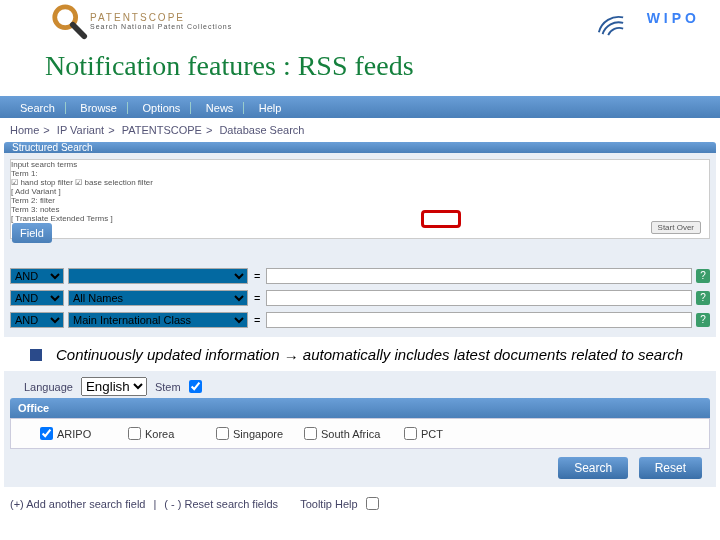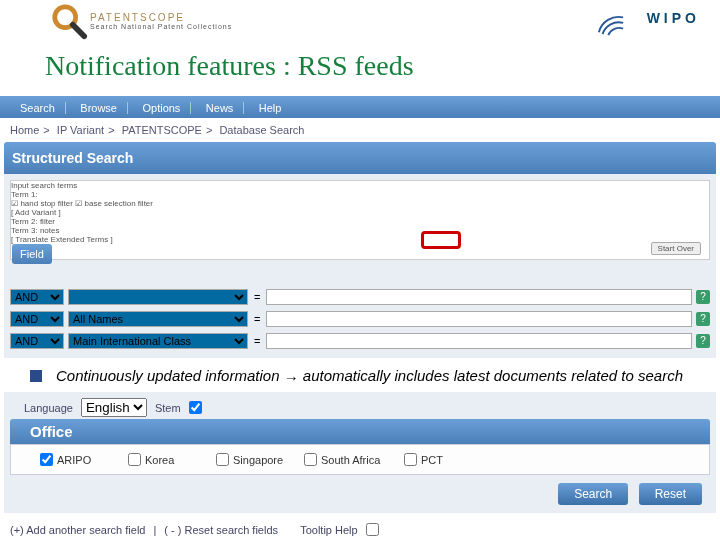--- a/index.html
+++ b/index.html
@@ -1,45 +1,45 @@
 <!DOCTYPE html>
 <html><head>
 <meta charset="utf-8">
 <style>
   * { box-sizing: border-box; margin: 0; padding: 0; }
   body { font-family: Arial, Helvetica, sans-serif; width: 720px; height: 540px; background: #fff; position: relative; overflow: hidden; }
   .header-top { position: relative; height: 52px; padding: 4px 10px 0 10px; }
   .logo-patentscope { position: absolute; left: 30px; top: 0; font-size: 10px; letter-spacing: 2px; color: #a85; }
   .logo-patentscope .sub { font-size: 7px; letter-spacing: 1px; color: #555; display: block; }
   .magnifier { position: absolute; left: 50px; top: 2px; width: 38px; height: 38px; }
-  .logo-wipo { position: absolute; right: 20px; top: 10px; font-size: 14px; letter-spacing: 4px; color: #0c4a6e; font-weight: bold; }
+  .logo-wipo { position: absolute; right: 20px; top: 10px; font-size: 14px; letter-spacing: 4px; color: #3b82f6; font-weight: bold; }
   .wipo-arc { position: absolute; right: 95px; top: 8px; width: 28px; height: 28px; }
   .slide-title { position: absolute; left: 45px; top: 50px; font-size: 28px; color: #15803d; font-family: "Times New Roman", serif; }
   .topnav { background: linear-gradient(#6a9fd8,#4a7fb8); height: 22px; line-height: 22px; padding-left: 10px; margin-top: 44px; }
   .topnav span { color: #fff; font-size: 11px; padding: 0 10px; border-right: 1px solid #9cc; cursor: pointer; }
   .topnav span:last-child { border-right: none; }
   .breadcrumb { font-size: 11px; color: #557; padding: 6px 10px; background: #fff; }
   .breadcrumb .sep { padding: 0 4px; }
-  .panel-bar { background: linear-gradient(#6a9fd8,#4a7fb8); color: #fff; font-size: 14px; font-weight: bold; padding: 8px 8px; border-radius: 3px 3px 0 0; margin: 0 4px; }
+  .panel-bar { background: linear-gradient(#6a9fd8,#4a7fb8); color: #fff; font-size: 10px; font-weight: normal; padding: 0 8px; border-radius: 3px 3px 0 0; margin: 0 4px; }
   .panel-body { background: #e9eef5; margin: 0 4px; padding: 6px; position: relative; }
   .inner-white { background: #fff; border: 1px solid #ccc; height: 80px; position: relative; font-size: 8px; color: #555; overflow: hidden; margin-bottom: 4px; }
   .inner-white .startover { position: absolute; right: 8px; bottom: 4px; font-size: 8px; background: #eee; border: 1px solid #aaa; padding: 1px 6px; border-radius: 2px; }
   .red-rect { position: absolute; right: 248px; top: 50px; width: 40px; height: 18px; border: 3px solid #c00; border-radius: 4px; }
   .field-label { position: absolute; left: 8px; top: 70px; background: linear-gradient(#6a9fd8,#4a7fb8); color: #fff; font-size: 11px; padding: 4px 8px; border-radius: 3px; }
   .row { display: flex; align-items: center; gap: 4px; padding: 3px 0; font-size: 11px; }
   .row select { font-size: 11px; background: #0369a1; border: 1px solid #aaa; }
   .sel-op { width: 54px; }
   .sel-field { width: 180px; }
   .eq { padding: 0 2px; }
   .row input[type=text] { flex: 1; font-size: 11px; border: 1px solid #aaa; padding: 1px 2px; }
   .help-ic { width: 14px; height: 14px; background: #3a9c6a; color: #fff; text-align: center; line-height: 14px; font-size: 10px; border-radius: 2px; cursor: pointer; }
   .bullet-block { position: relative; padding: 8px 20px 6px 56px; font-size: 15px; line-height: 1.35; font-family: Arial; font-style: italic; }
   .bullet-sq { position: absolute; left: 30px; top: 12px; width: 12px; height: 12px; background: #2a4a8a; }
   .lang-row { display: flex; align-items: center; gap: 8px; font-size: 11px; color: #446; padding: 4px 8px 2px 14px; }
-  .office-bar { background: linear-gradient(#6a9fd8,#4a7fb8); color: #fff; font-size: 15px; font-weight: bold; padding: 4px 20px; border-radius: 3px 3px 0 0; }
+  .office-bar { background: linear-gradient(#6a9fd8,#4a7fb8); color: #fff; font-size: 11px; font-weight: bold; padding: 4px 8px; border-radius: 3px 3px 0 0; }
   .office-body { background: #fdfdfd; border: 1px solid #ccd; padding: 8px 29px; }
   .chk-row { display: flex; gap: 4px; flex-wrap: wrap; font-size: 11px; color: #333; }
   .chk { display: flex; align-items: center; width: 84px; gap: 4px; }
   .btn-row { text-align: right; padding: 8px 8px 2px 8px; }
   .btn { display: inline-block; background: linear-gradient(#6a9fd8,#3a6fa8); color: #fff; font-size: 12px; padding: 4px 16px; border: none; border-radius: 3px; margin-left: 6px; cursor: pointer; }
   .footer-links { font-size: 11px; color: #446; padding: 10px 10px; display: flex; align-items: center; gap: 8px; }
   .footer-links .lnk { cursor: pointer; }
 </style>
 </head>
 <body>

